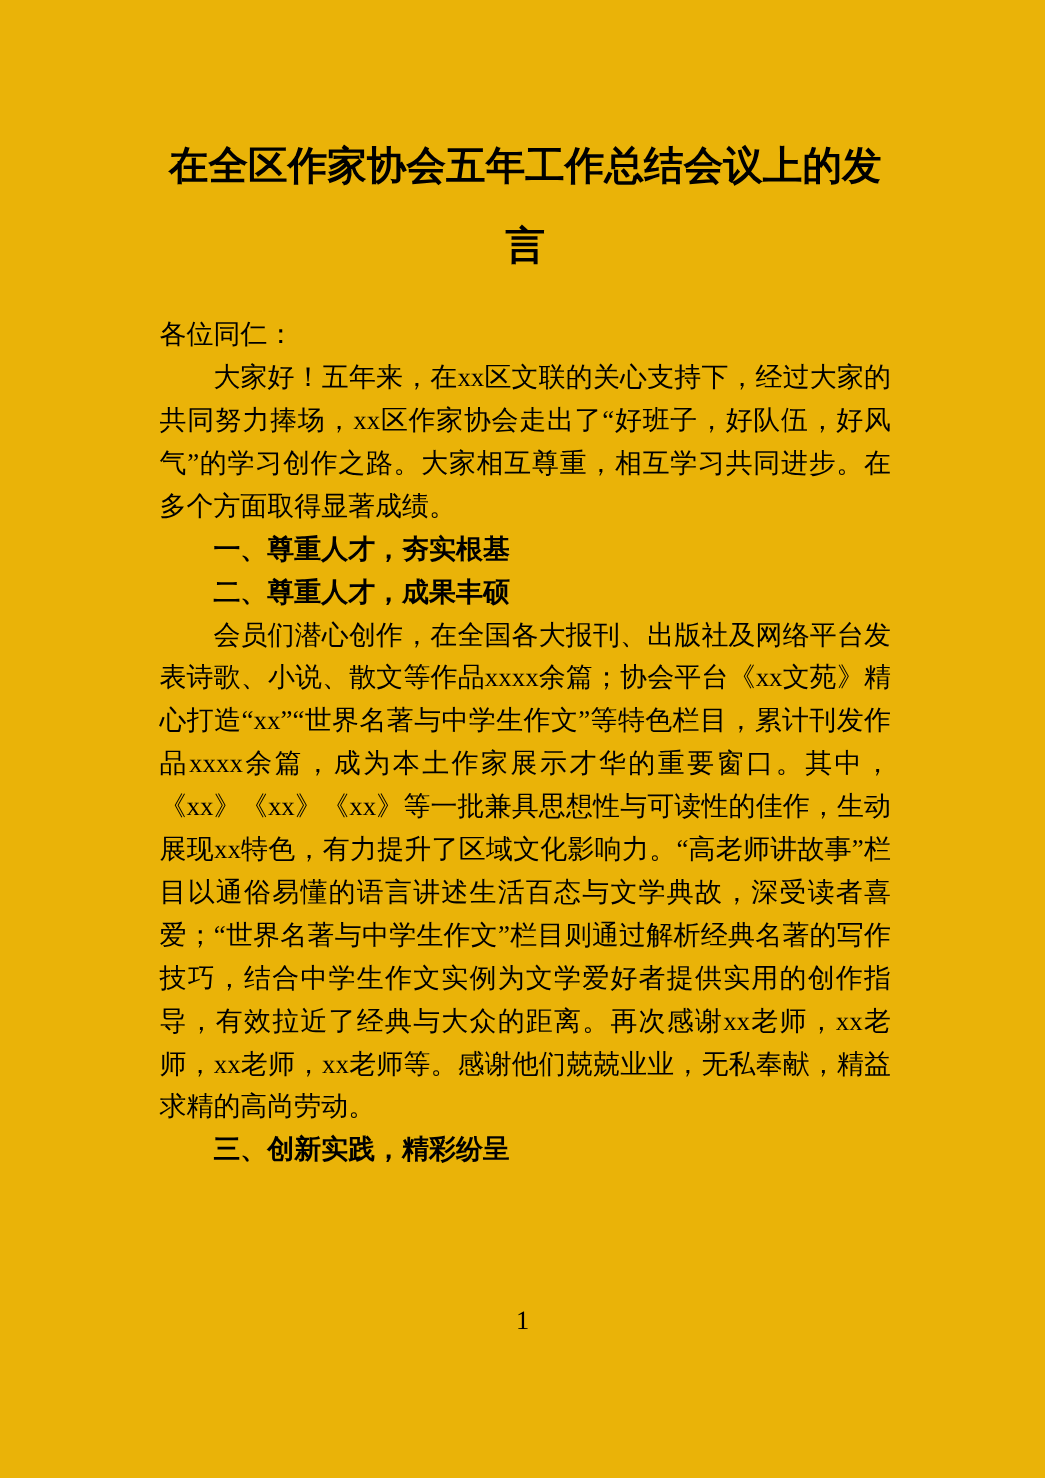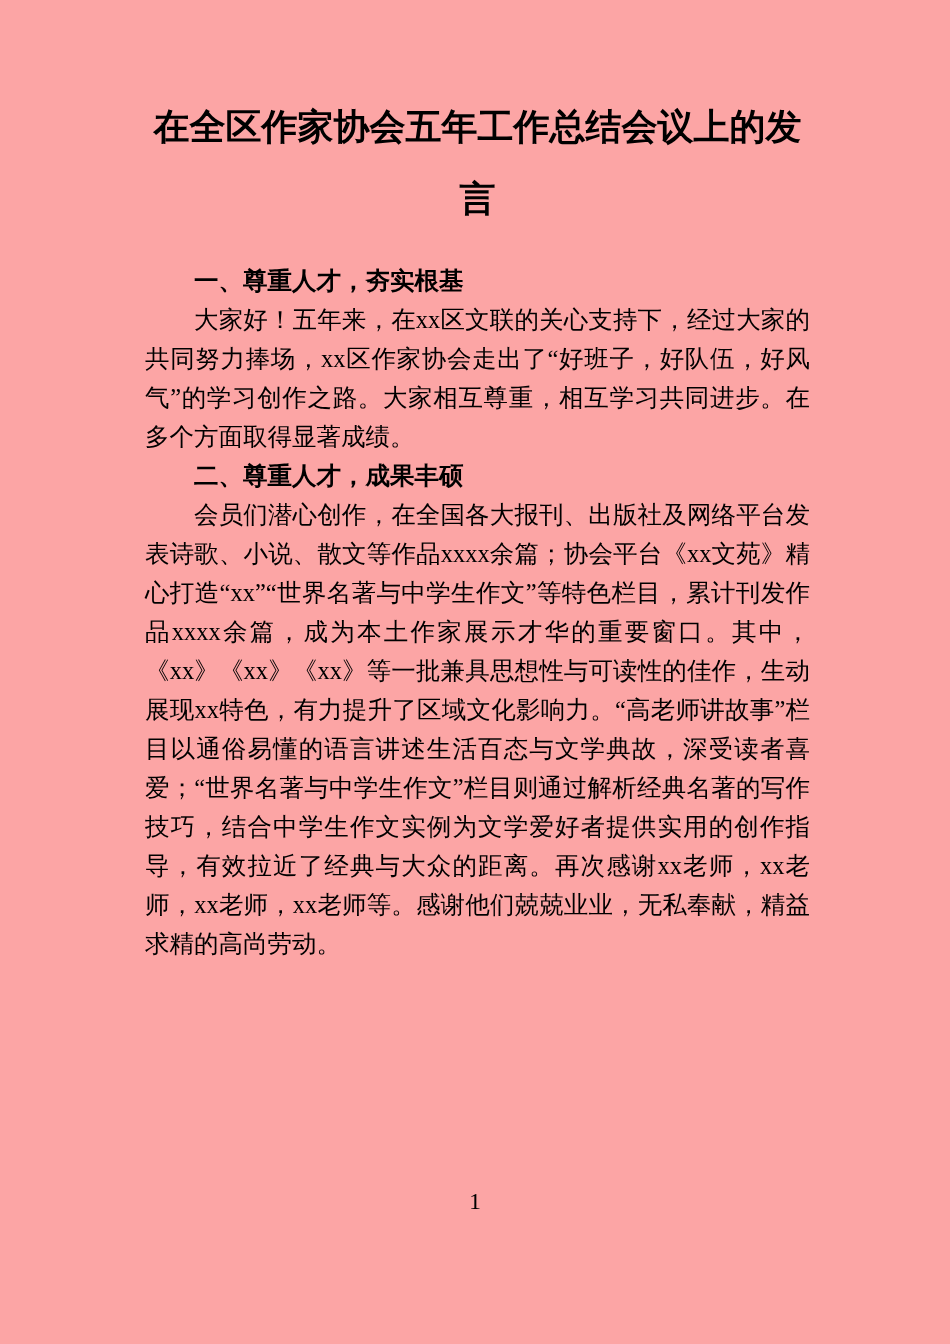--- a/index.html
+++ b/index.html
@@ -5,24 +5,24 @@
   html, body {
     margin: 0;
     padding: 0;
     background: #ffffff;
   }
   .page {
     position: relative;
     width: 950px;
     height: 1344px;
     box-sizing: border-box;
-    background: #fca5a5;
+    background: #eab308;
     color: #000000;
     font-family: "Liberation Serif", "DejaVu Serif", serif;
-    padding: 91px 140px 0 145px;
+    padding: 115px 140px 0 145px;
     overflow: hidden;
   }
   .title {
     margin: 0 0 26px 0;
     font-size: 36px;
     font-weight: bold;
     line-height: 72px;
     text-align: center;
     color: #000000;
   }
@@ -61,27 +61,29 @@
 <body>
 
 <div class="page">
 
   <h1 class="title">
     <span class="title-line">在全区作家协会五年工作总结会议上的发</span>
     <span class="title-line">言</span>
   </h1>
 
   <div class="doc-body">
+    <p class="para salutation">各位同仁：</p>
+
+    <p class="para body-indent">大家好！五年来，在xx区文联的关心支持下，经过大家的共同努力捧场，xx区作家协会走出了“好班子，好队伍，好风气”的学习创作之路。大家相互尊重，相互学习共同进步。在多个方面取得显著成绩。</p>
 
     <p class="para heading">一、尊重人才，夯实根基</p>
-
-    <p class="para body-indent">大家好！五年来，在xx区文联的关心支持下，经过大家的共同努力捧场，xx区作家协会走出了“好班子，好队伍，好风气”的学习创作之路。大家相互尊重，相互学习共同进步。在多个方面取得显著成绩。</p>
 
 
     <p class="para heading">二、尊重人才，成果丰硕</p>
 
     <p class="para body-indent">会员们潜心创作，在全国各大报刊、出版社及网络平台发表诗歌、小说、散文等作品xxxx余篇；协会平台《xx文苑》精心打造“xx”“世界名著与中学生作文”等特色栏目，累计刊发作品xxxx余篇，成为本土作家展示才华的重要窗口。其中，《xx》《xx》《xx》等一批兼具思想性与可读性的佳作，生动展现xx特色，有力提升了区域文化影响力。“高老师讲故事”栏目以通俗易懂的语言讲述生活百态与文学典故，深受读者喜爱；“世界名著与中学生作文”栏目则通过解析经典名著的写作技巧，结合中学生作文实例为文学爱好者提供实用的创作指导，有效拉近了经典与大众的距离。再次感谢xx老师，xx老师，xx老师，xx老师等。感谢他们兢兢业业，无私奉献，精益求精的高尚劳动。</p>
 
+    <p class="para heading">三、创新实践，精彩纷呈</p>
   </div>
 
   <div class="page-number">1</div>
 
 </div>
 
 </body></html>

